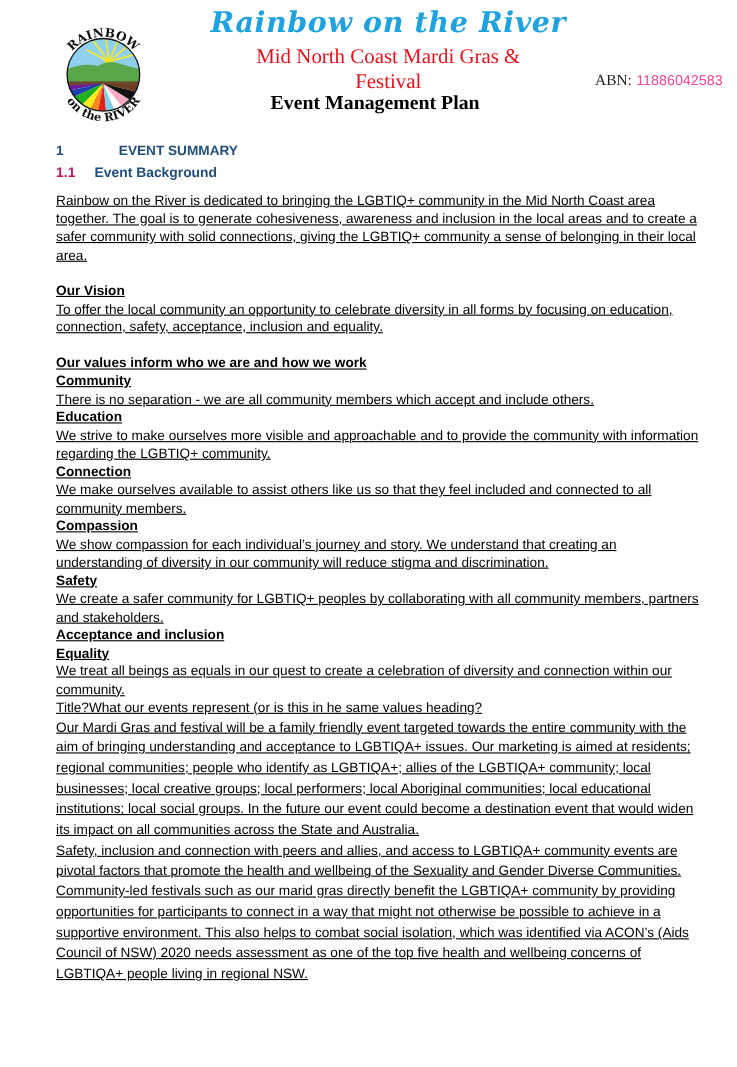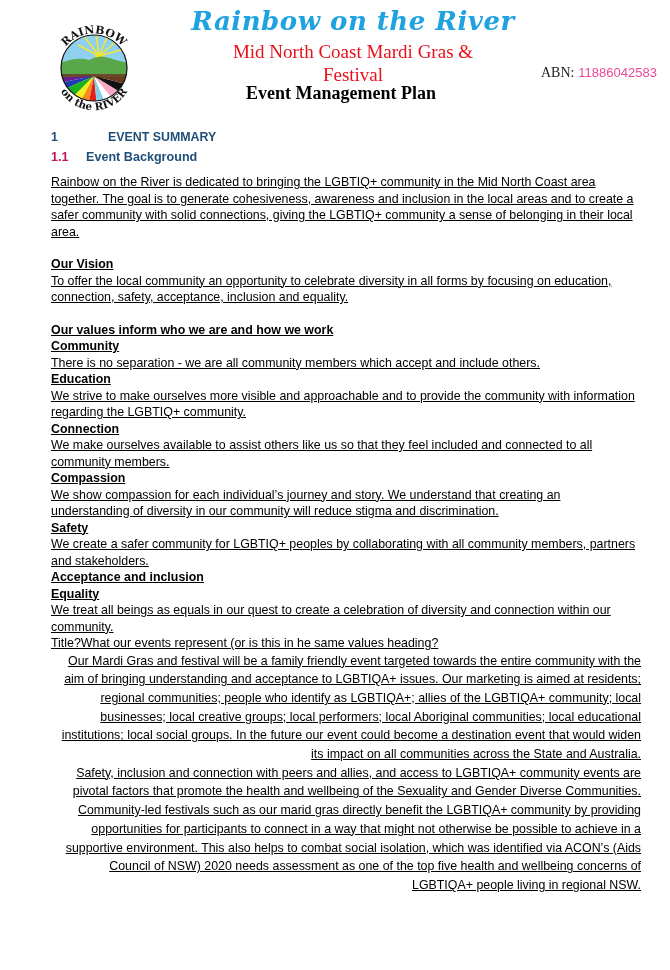--- a/index.html
+++ b/index.html
@@ -23,21 +23,21 @@
 
   .content { position:absolute; left:51px; top:129px; width:590px;
     font-family:"Liberation Sans", "DejaVu Sans", sans-serif; font-size:12.4px; line-height:16.5px; }
   .h1 { color:#1f4e79; font-weight:bold; font-size:12.4px; display:flex; margin-bottom:3px; }
   .h1 .num { width:57px; }
   .h2 { color:#1f4e79; font-weight:bold; font-size:12.6px; display:flex; margin-bottom:9px; }
   .h2 .num { width:35px; color:#be185d; }
   p { margin:0;text-decoration:underline; }
   .gap { height:16px; }
   .bold { font-weight:bold; }
-  .wide { line-height:18.7px;text-align:right; }
+  .wide { line-height:18.7px; }
 </style>
 </head>
 <body>
 
 <svg class="logo" viewBox="0 0 100 100">
   <defs>
     <clipPath id="circ">
         <circle cx="50" cy="50" r="33"></circle>
       </clipPath>
     <path id="arcTop" d="M14,44 A37,37 0 0 1 86,44"></path>

